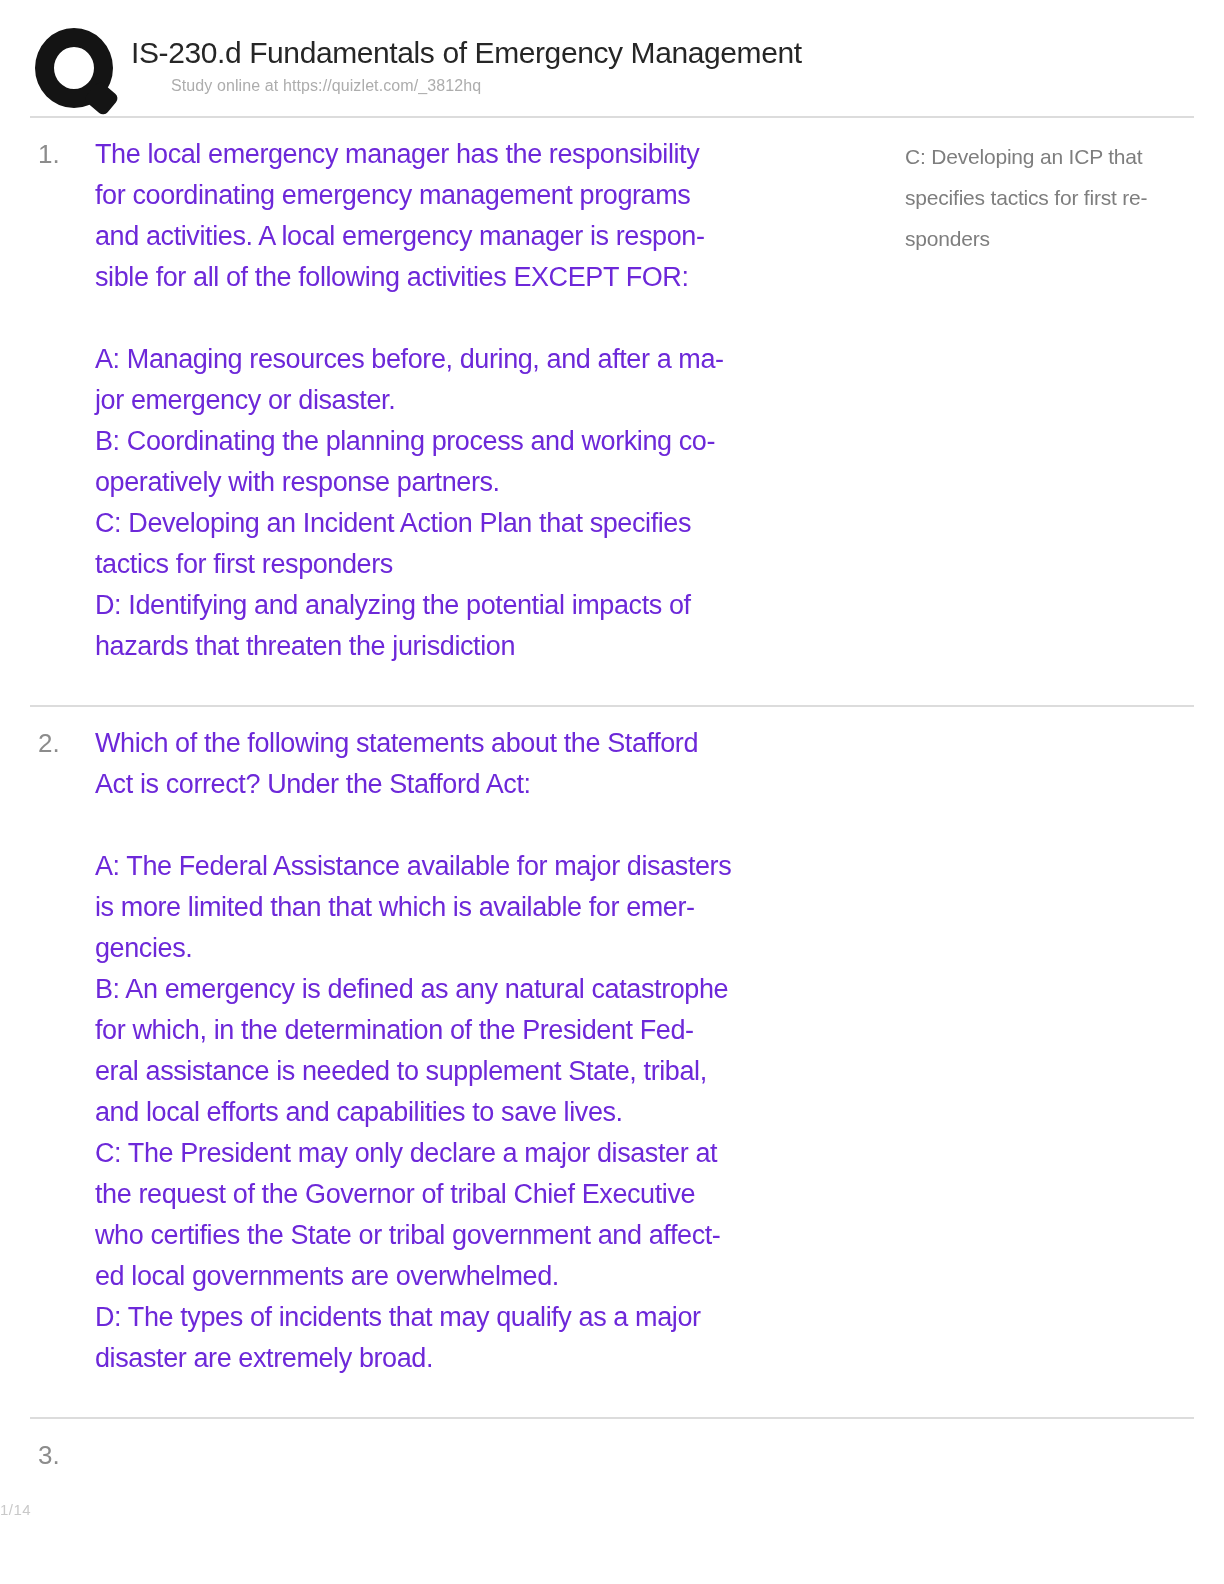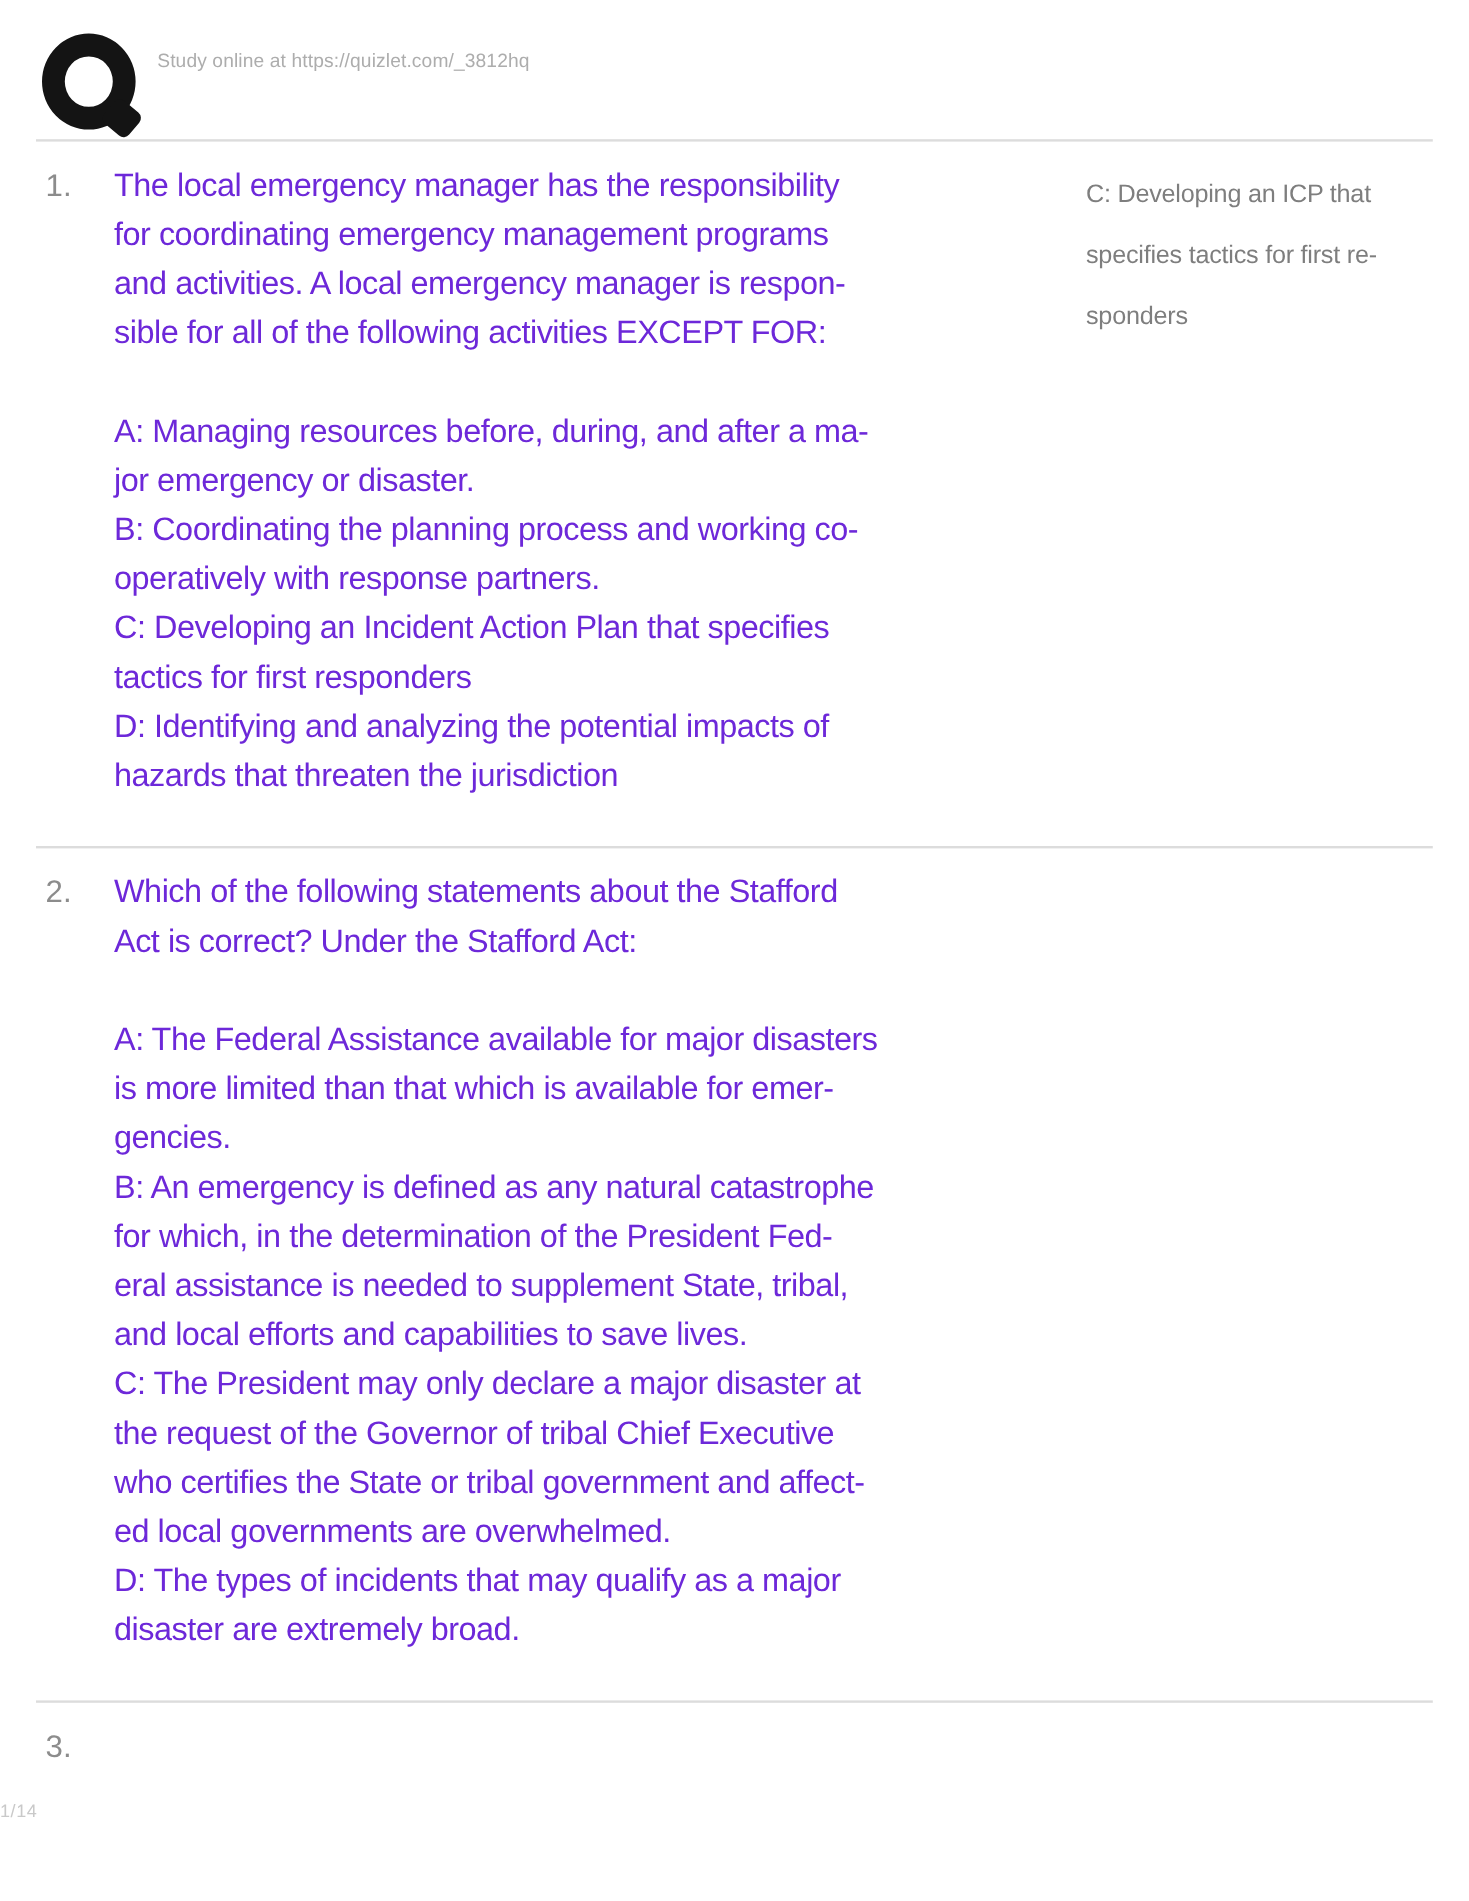--- a/index.html
+++ b/index.html
@@ -47,20 +47,21 @@
     letter-spacing: -0.4px;
     color: #262626;
     line-height: 34px;
   }
   .page-subtitle {
     margin-top: 7px;
     font-size: 16px;
     font-weight: 300;
     color: #adadad;
     letter-spacing: 0.1px;
+    margin-left: 40px;
   }
 
   
   .divider {
     height: 2px;
     background: #dcdcdc;
     margin: 0 30px;
   }
   .header-divider { margin-top: 8px; }
 
@@ -83,21 +84,21 @@
     letter-spacing: -0.4px;
     color: #6d28d9;
     line-height: 41px;
   }
   .a-text {
     white-space: pre-line;
     font-size: 21px;
     font-weight: 300;
     letter-spacing: -0.2px;
     color: #7e7e7e;
-    line-height: 51px;
+    line-height: 41px;
     padding-top: 2px;
   }
   .row-last { min-height: 120px; padding-bottom: 0; }
 
   
   .page-footer {
     position: absolute;
     top: 1501px;
     left: 0;
     right: 0;
@@ -110,20 +111,21 @@
 </style>
 </head>
 <body>
 
 <div class="header">
   <div class="q-logo">
     <div class="q-ring"></div>
     <div class="q-tail"></div>
   </div>
   <div class="header-text">
+    <div class="page-title">IS-230.d Fundamentals of Emergency Management</div>
     <div class="page-subtitle">Study online at https://quizlet.com/_3812hq</div>
   </div>
 </div>
 <div class="divider header-divider"></div>
 
 <div class="row">
   <div class="q-number">1.</div>
   <div class="q-text">The local emergency manager has the responsibility
 for coordinating emergency management programs
 and activities. A local emergency manager is respon-

